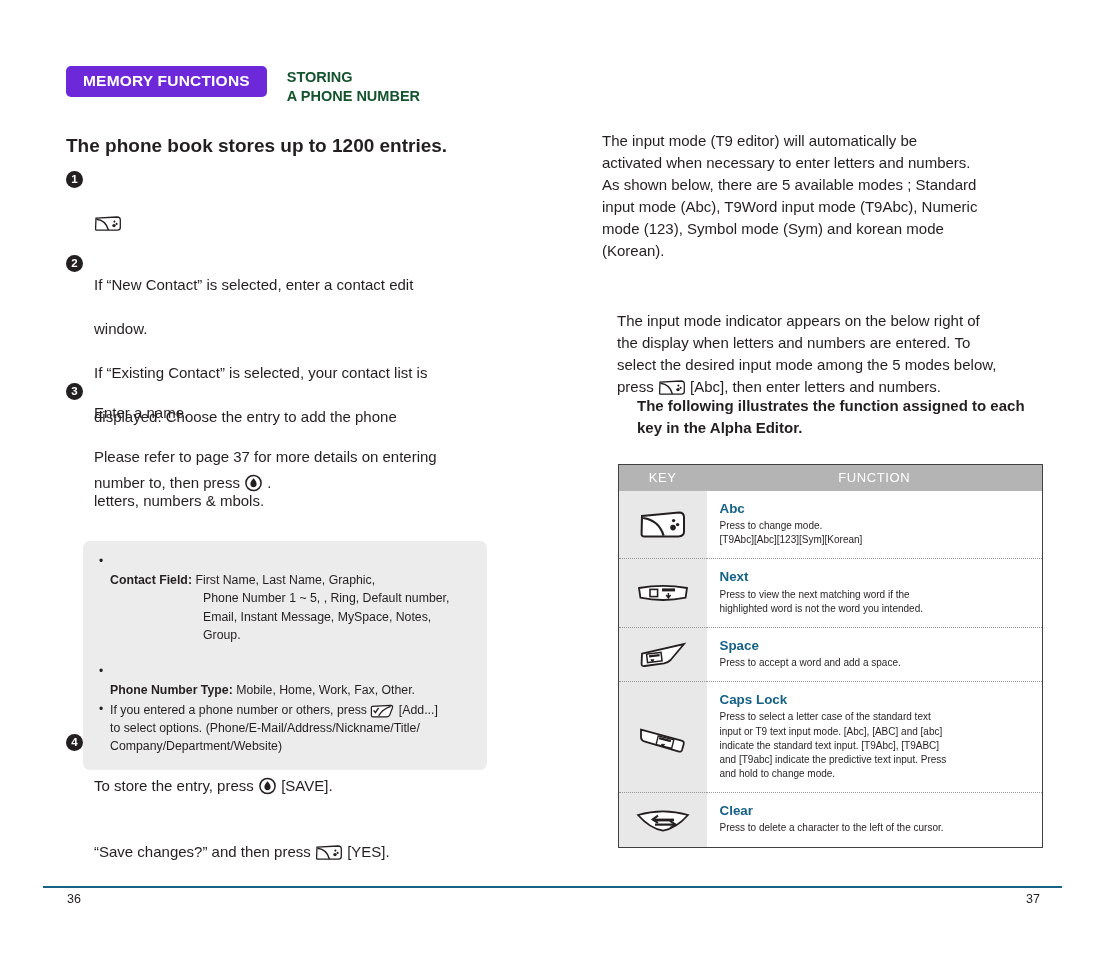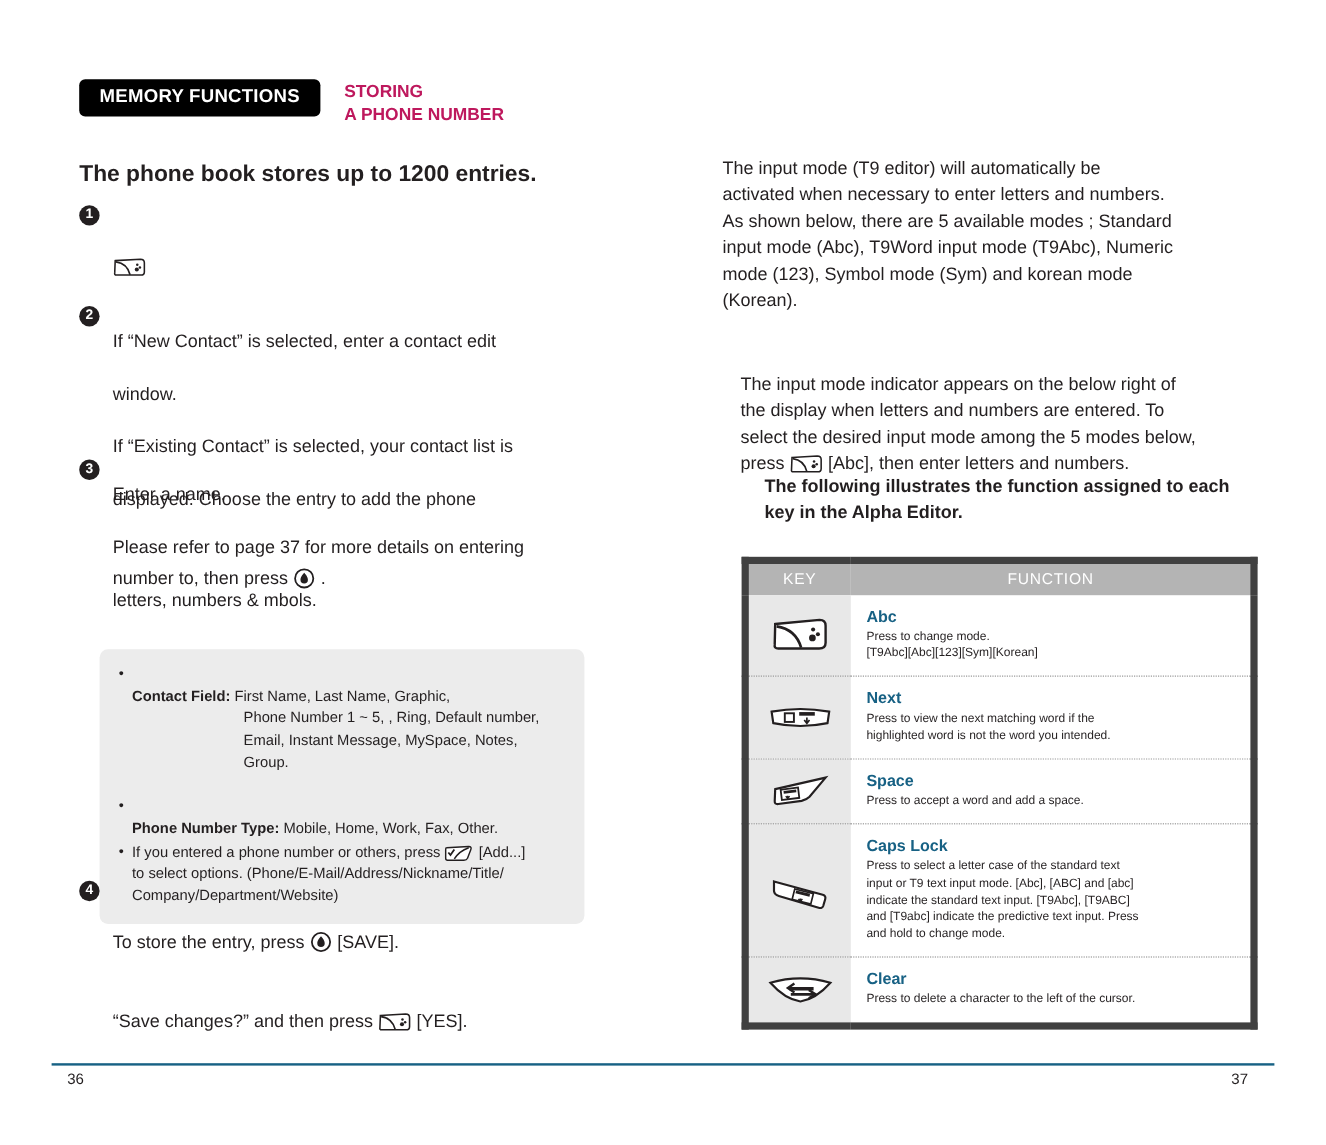--- a/index.html
+++ b/index.html
@@ -16,32 +16,32 @@
   
   .page { position:absolute; top:0; height:954px; }
   .page-left  { left:0;   width:552px; }
   .page-right { left:552px; width:553px; }
 
   
   .hdr { position:absolute; display:flex; align-items:flex-start; }
   .hdr-left  { left:66px;  top:66px; }
 
   .pill {
-    background:#000000;
+    background:#6d28d9;
     color:#ffffff;
     font-size:15.5px;
     font-weight:bold;
     letter-spacing:.2px;
     padding:7px 17px 8px 17px;
     border-radius:5px;
     white-space:nowrap;
     line-height:1.05;
   }
   .section-title {
-    color:#be185d;
+    color:#14532d;
     font-size:14.5px;
     font-weight:bold;
     line-height:1.28;
     white-space:pre-line;
   }
   .hdr-left .section-title  { margin-left:20px; text-align:left;  padding-top:2px; }
 
   
   .lead {
     position:absolute;
@@ -103,21 +103,21 @@
     font-size:12px;
     line-height:1.48;
   }
   .note-txt { flex:1 1 auto; white-space:pre-line; }
   .note-txt b { font-weight:bold; }
   .note-hang { display:block; padding-left:93px; }
 
   
   .tbl {
     position:absolute;
-    border:6px solid #404040;
+    border:1px solid #404040;
     border-collapse:collapse;
     width:424px;
     table-layout:fixed;
   }
   .tbl th, .tbl td { border:0; }
   .tbl thead th {
     background:#b4b4b4;
     color:#ffffff;
     font-size:13px;
     font-weight:normal;
@@ -159,21 +159,21 @@
     left:43px; top:886px;
     width:1019px; height:2px;
     background:#176184;
   }
   .pgnum {
     position:absolute;
     top:892px;
     font-size:12.5px;
     color:#231f20;
   }
-  .pgnum-left  { left:56px; }
+  .pgnum-left  { left:67px; }
   .pgnum-right { right:65px; }
 </style>
 </head>
 <body>
 
 <div class="spread">
 
   <div class="page page-left">
 
     <div class="hdr hdr-left">

